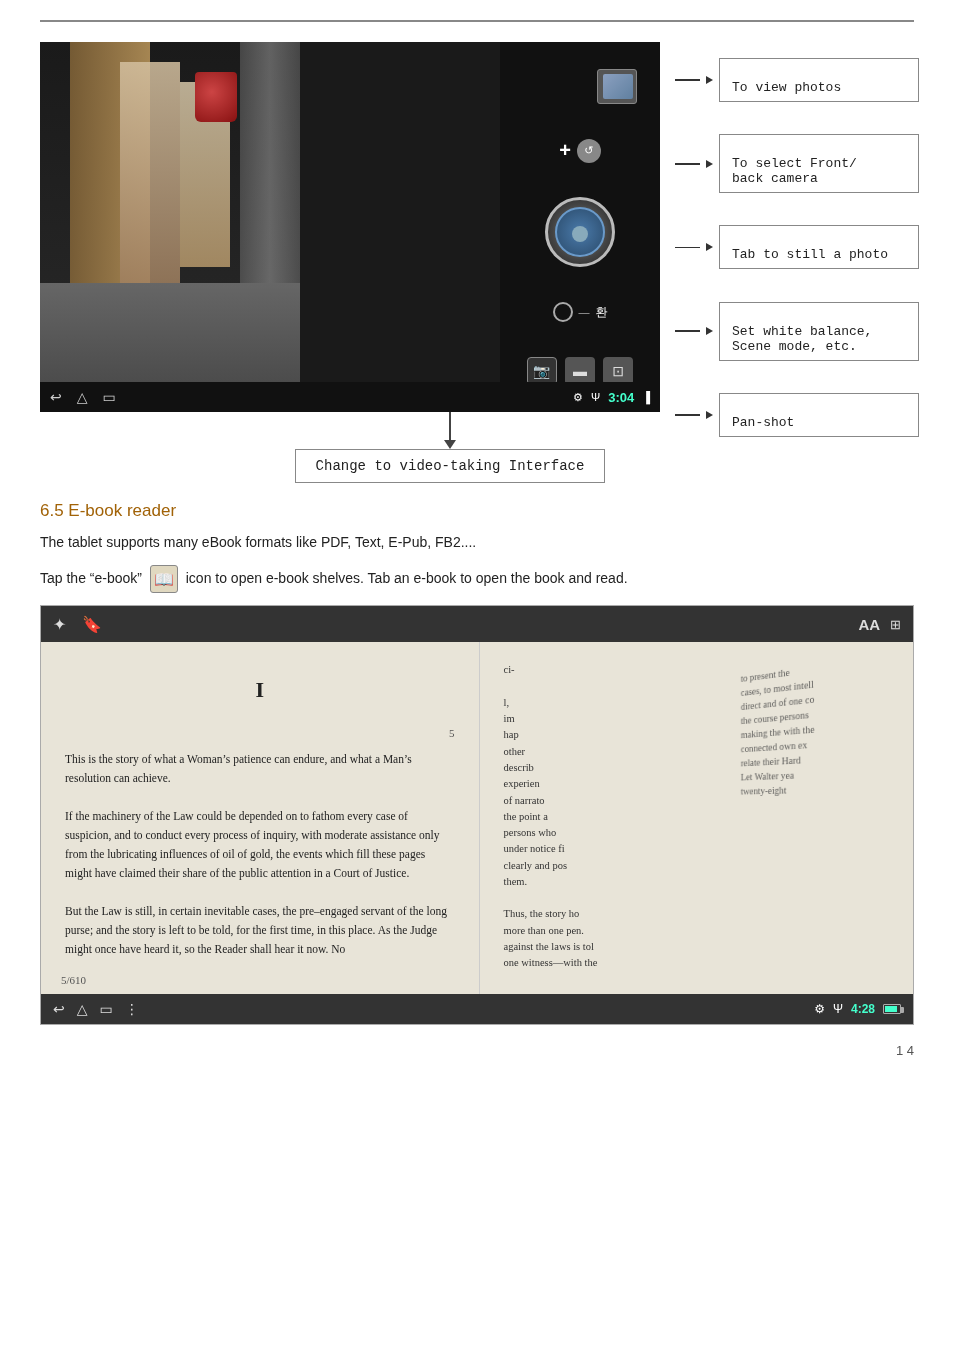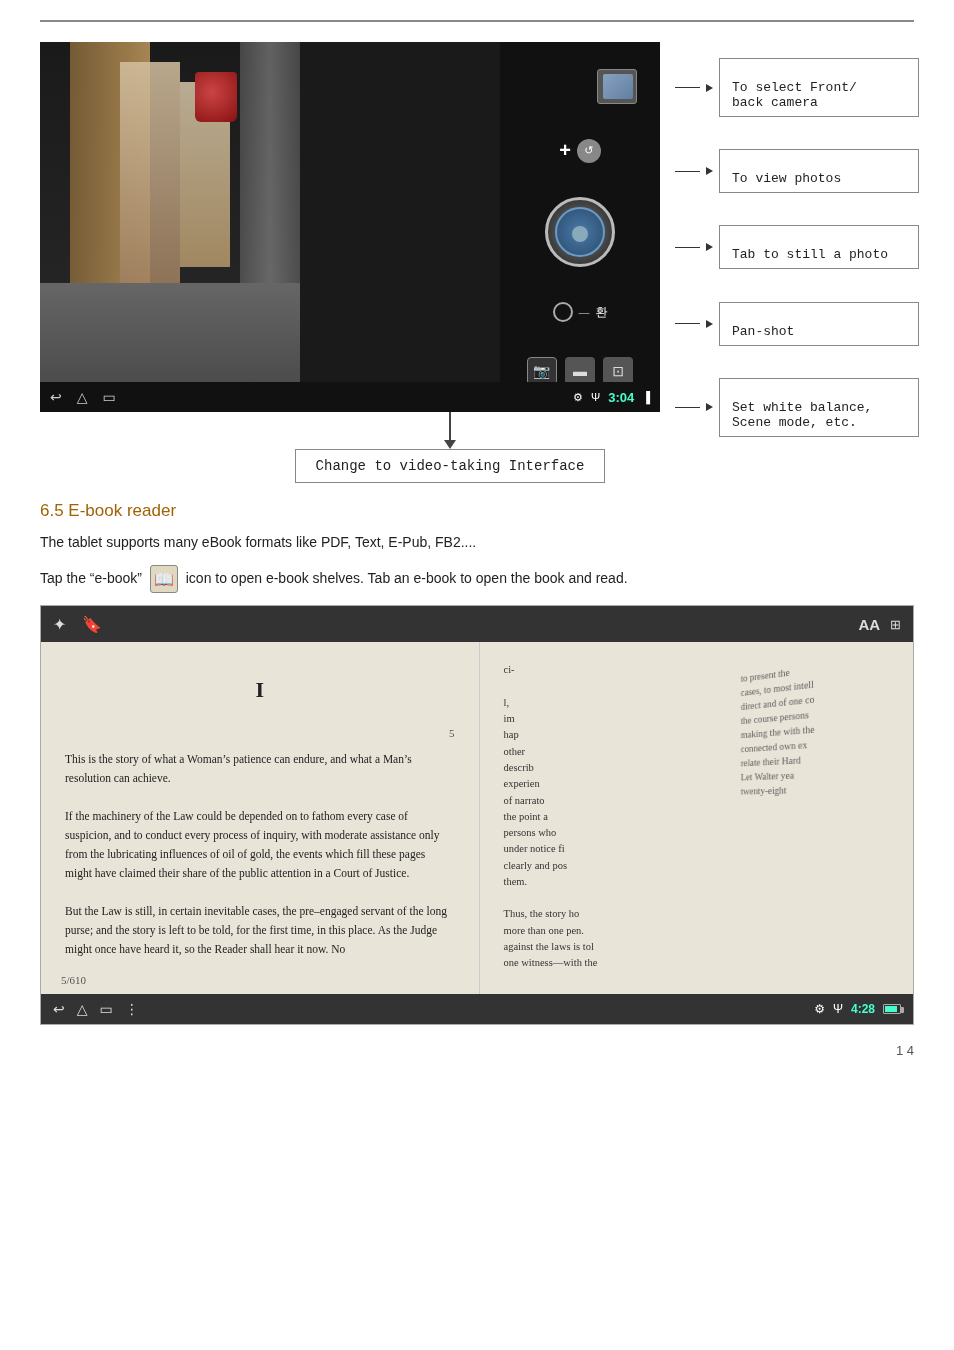--- a/index.html
+++ b/index.html
@@ -430,55 +430,55 @@
       </div>
     </div>
   </div>
 
   <div class="callout-labels">
 
     <div class="c-row">
       <div class="c-line"></div>
       <div class="c-arrow"></div>
       <div class="callout-box">
-        <span>To select Front/
-back camera</span>
+        <span>To view photos</span>
       </div>
     </div>
 
     <div class="c-row">
       <div class="c-line"></div>
       <div class="c-arrow"></div>
       <div class="callout-box">
-        <span>To view photos</span>
+        <span>To select Front/
+back camera</span>
       </div>
     </div>
 
     <div class="c-row">
       <div class="c-line"></div>
       <div class="c-arrow"></div>
       <div class="callout-box">
         <span>Tab to still a photo</span>
-      </div>
-    </div>
-
-    <div class="c-row">
-      <div class="c-line"></div>
-      <div class="c-arrow"></div>
-      <div class="callout-box">
-        <span>Pan-shot</span>
       </div>
     </div>
 
     <div class="c-row">
       <div class="c-line"></div>
       <div class="c-arrow"></div>
       <div class="callout-box">
         <span>Set white balance,
 Scene mode, etc.</span>
+      </div>
+    </div>
+
+    <div class="c-row">
+      <div class="c-line"></div>
+      <div class="c-arrow"></div>
+      <div class="callout-box">
+        <span>Pan-shot</span>
       </div>
     </div>
   </div>
 </div>
 
 <div class="section-heading">6.5 E-book reader</div>
 
 <p class="body-text">The tablet supports many eBook formats like PDF, Text, E-Pub, FB2....</p>
 
 <p class="body-text">

